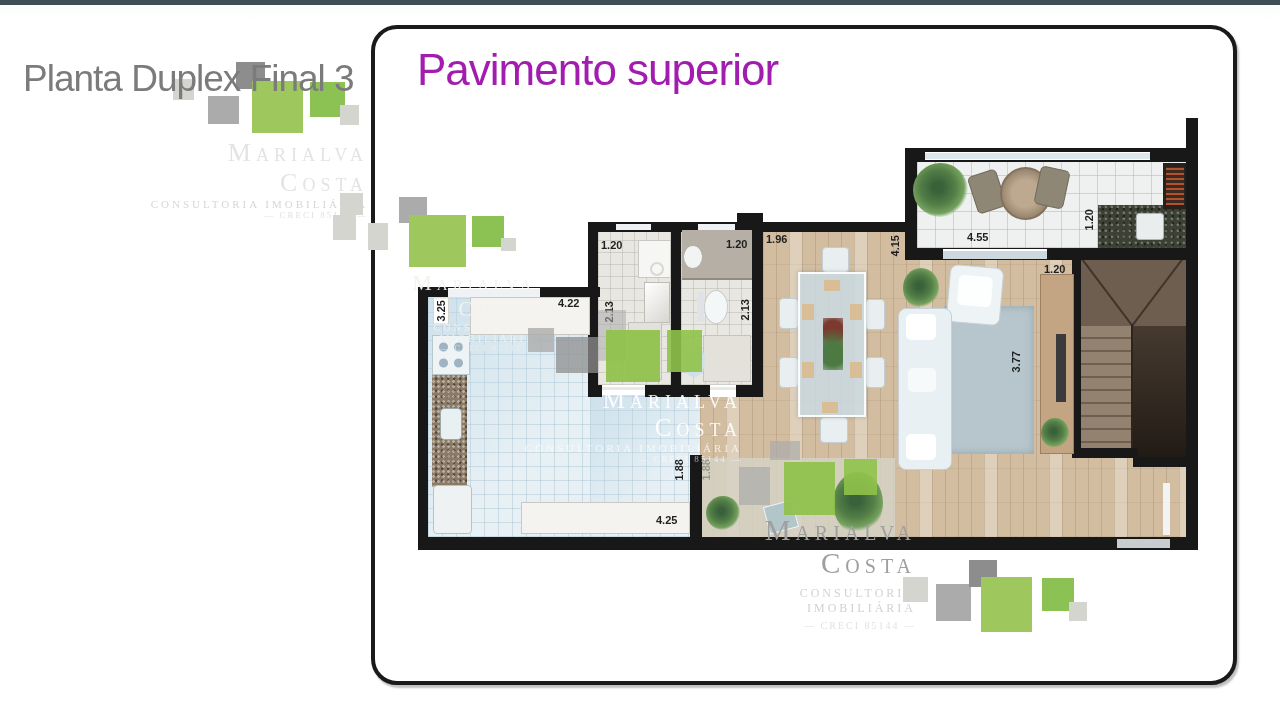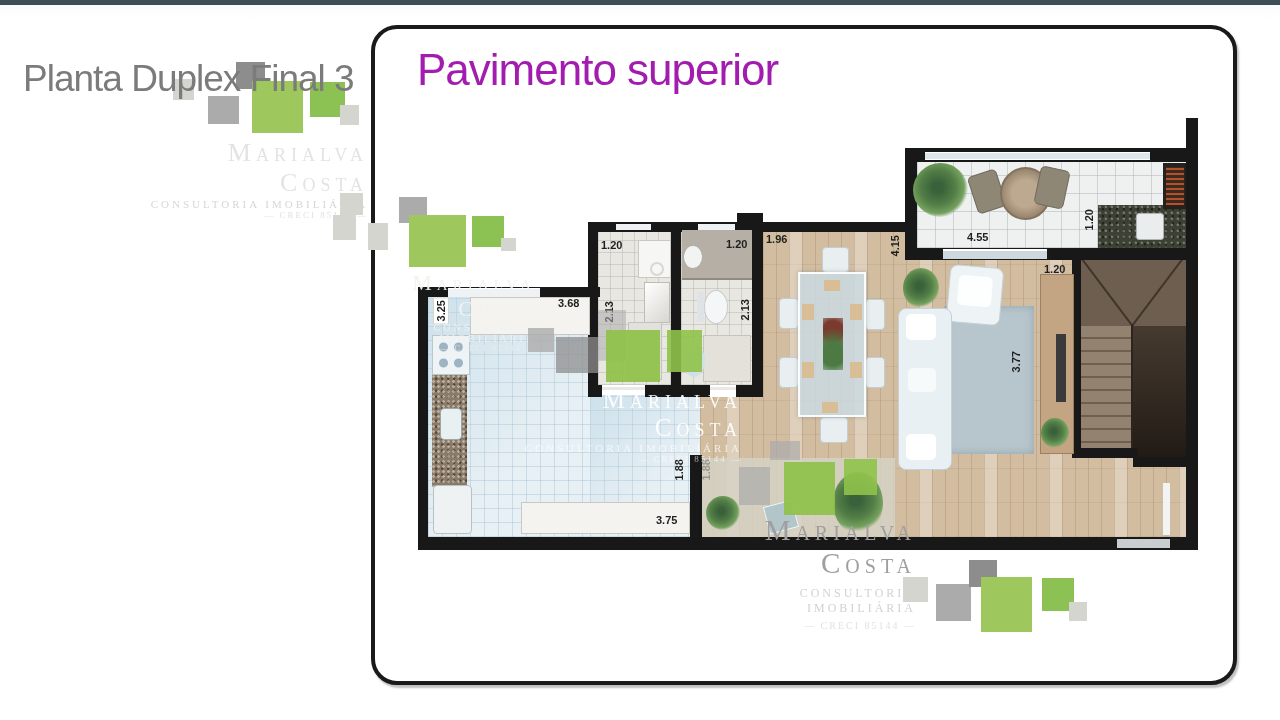--- a/index.html
+++ b/index.html
@@ -195,26 +195,26 @@
 
     <div class="dim" style="left:183px;top:121px;">1.20</div>
     <div class="vdim" style="left:185px;top:183px;">2.13</div>
     <div class="dim" style="left:308px;top:120px;">1.20</div>
     <div class="vdim" style="left:321px;top:181px;">2.13</div>
     <div class="dim" style="left:348px;top:115px;">1.96</div>
     <div class="vdim" style="left:471px;top:117px;">4.15</div>
     <div class="dim" style="left:505px;top:113px;margin-left:44px;">4.55</div>
     <div class="vdim" style="left:665px;top:91px;">1.20</div>
     <div class="dim" style="left:626px;top:145px;">1.20</div>
-    <div class="dim" style="left:140px;top:179px;">3.68</div>
+    <div class="dim" style="left:140px;top:179px;">4.22</div>
     <div class="vdim" style="left:15px;top:179px;background:#fff;padding:2px 1px;border:1px solid #d5d5d0;">3.25</div>
     <div class="vdim" style="left:592px;top:233px;">3.77</div>
     <div class="vdim" style="left:255px;top:341px;">1.88</div>
     <div class="vdim" style="left:282px;top:341px;color:#979790;">1.88</div>
-    <div class="dim" style="left:238px;top:396px;">3.75</div>
+    <div class="dim" style="left:238px;top:396px;">4.25</div>
   </div>
 
   <div class="wm wm-left" style="left:148px;top:138px;width:220px;">
     <span class="l1">Marialva Costa</span>
     <span class="l2">CONSULTORIA IMOBILIÁRIA</span>
     <span class="l3">— CRECI 85144 —</span>
   </div>
   <div class="wm wm-kitchen" style="left:346px;top:270px;width:190px;">
     <span class="l1">Marialva Costa</span>
     <span class="l2">CONSULTORIA IMOBILIÁRIA</span>

